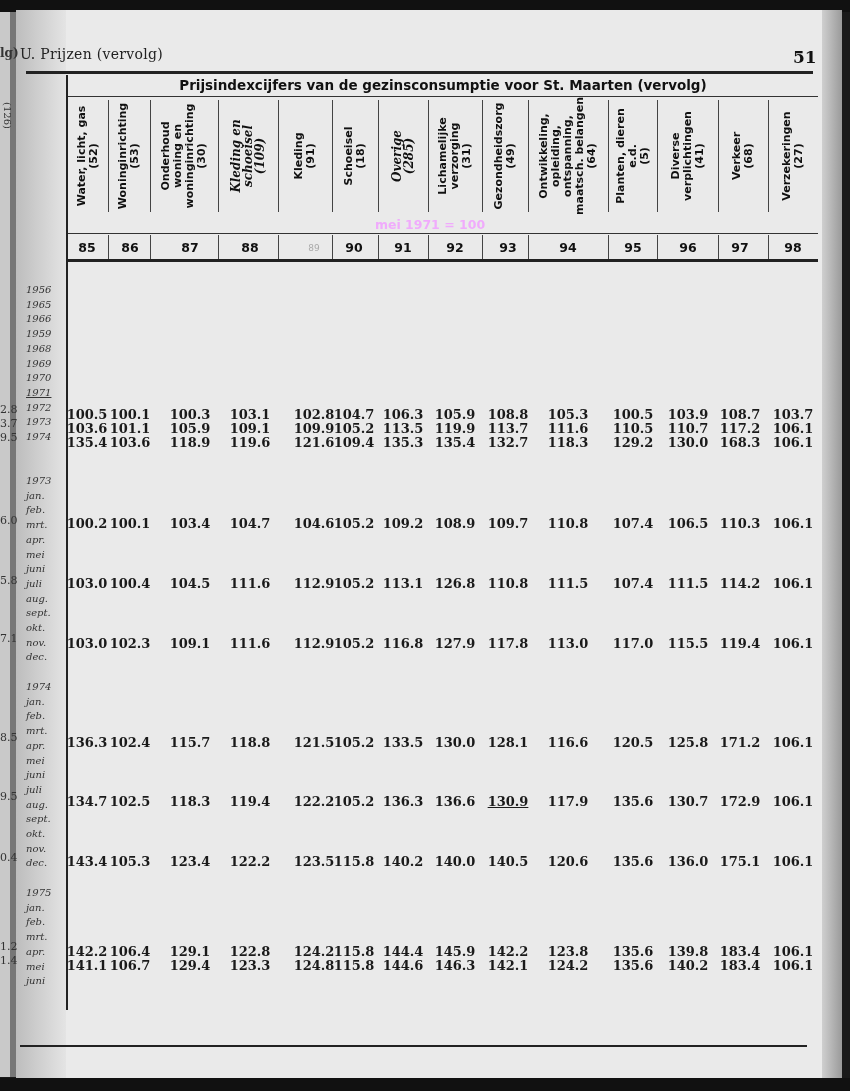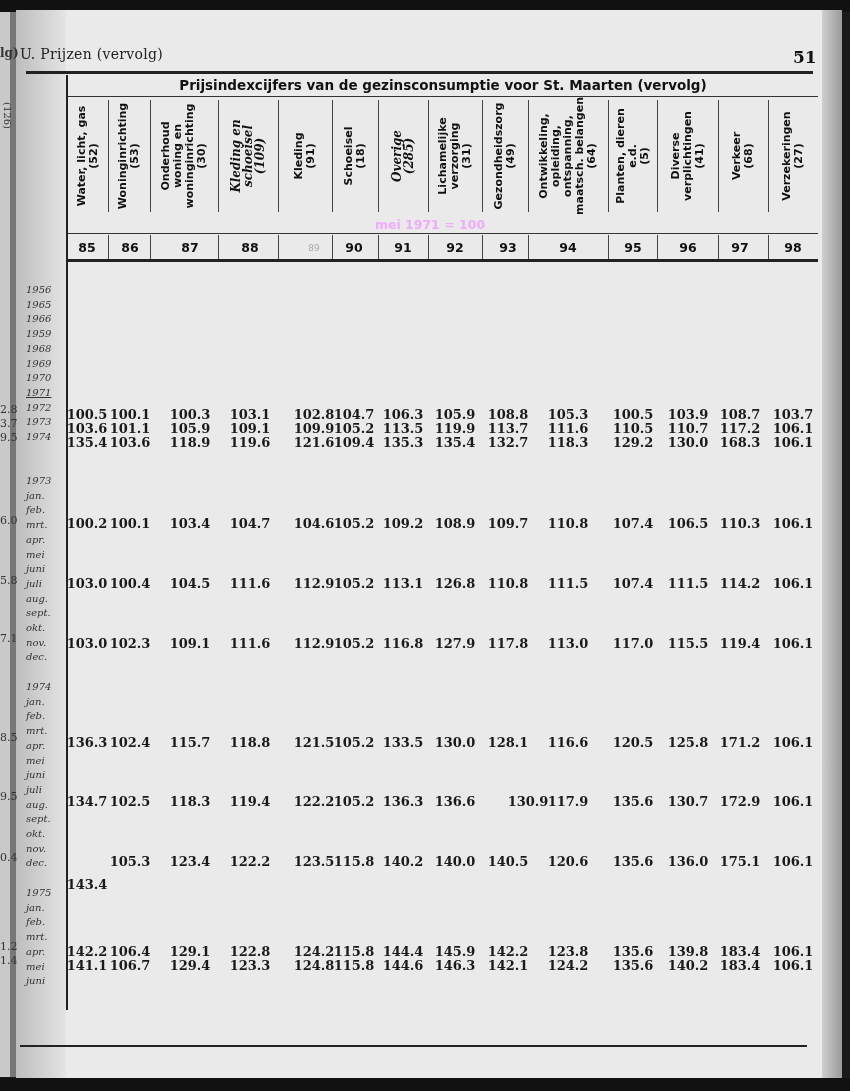--- a/index.html
+++ b/index.html
@@ -328,27 +328,27 @@
     <div class="cell" style="left: 740px; top: 735px;">171.2</div>
     <div class="cell" style="left: 793px; top: 735px;">106.1</div>
     <div class="cell" style="left: 87px; top: 794px;">134.7</div>
     <div class="cell" style="left: 130px; top: 794px;">102.5</div>
     <div class="cell" style="left: 190px; top: 794px;">118.3</div>
     <div class="cell" style="left: 250px; top: 794px;">119.4</div>
     <div class="cell" style="left: 314px; top: 794px;">122.2</div>
     <div class="cell" style="left: 354px; top: 794px;">105.2</div>
     <div class="cell" style="left: 403px; top: 794px;">136.3</div>
     <div class="cell" style="left: 455px; top: 794px;">136.6</div>
-    <div class="cell" style="left: 528px; top: 794px;">130.9</div>
+    <div class="cell" style="left: 508px; top: 794px; text-decoration: underline;">130.9</div>
     <div class="cell" style="left: 568px; top: 794px;">117.9</div>
     <div class="cell" style="left: 633px; top: 794px;">135.6</div>
     <div class="cell" style="left: 688px; top: 794px; text-align: center;">130.7</div>
     <div class="cell" style="left: 740px; top: 794px;">172.9</div>
     <div class="cell" style="left: 793px; top: 794px;">106.1</div>
-    <div class="cell" style="left: 87px; top: 854px; margin-top: 23px;">143.4</div>
+    <div class="cell" style="left: 87px; top: 854px;">143.4</div>
     <div class="cell" style="left: 130px; top: 854px;">105.3</div>
     <div class="cell" style="left: 190px; top: 854px;">123.4</div>
     <div class="cell" style="left: 250px; top: 854px;">122.2</div>
     <div class="cell" style="left: 314px; top: 854px;">123.5</div>
     <div class="cell" style="left: 354px; top: 854px;">115.8</div>
     <div class="cell" style="left: 403px; top: 854px;">140.2</div>
     <div class="cell" style="left: 455px; top: 854px;">140.0</div>
     <div class="cell" style="left: 508px; top: 854px;">140.5</div>
     <div class="cell" style="left: 568px; top: 854px;">120.6</div>
     <div class="cell" style="left: 633px; top: 854px;">135.6</div>

